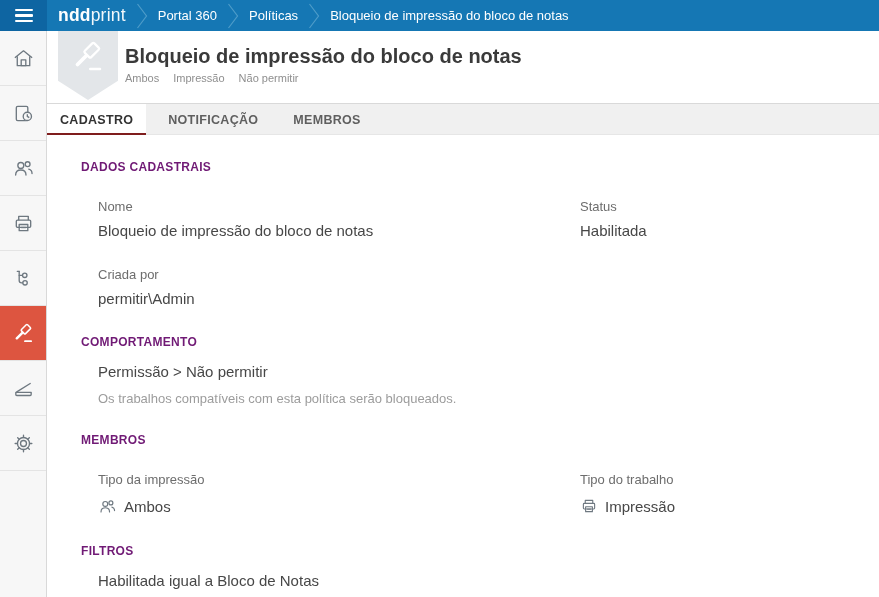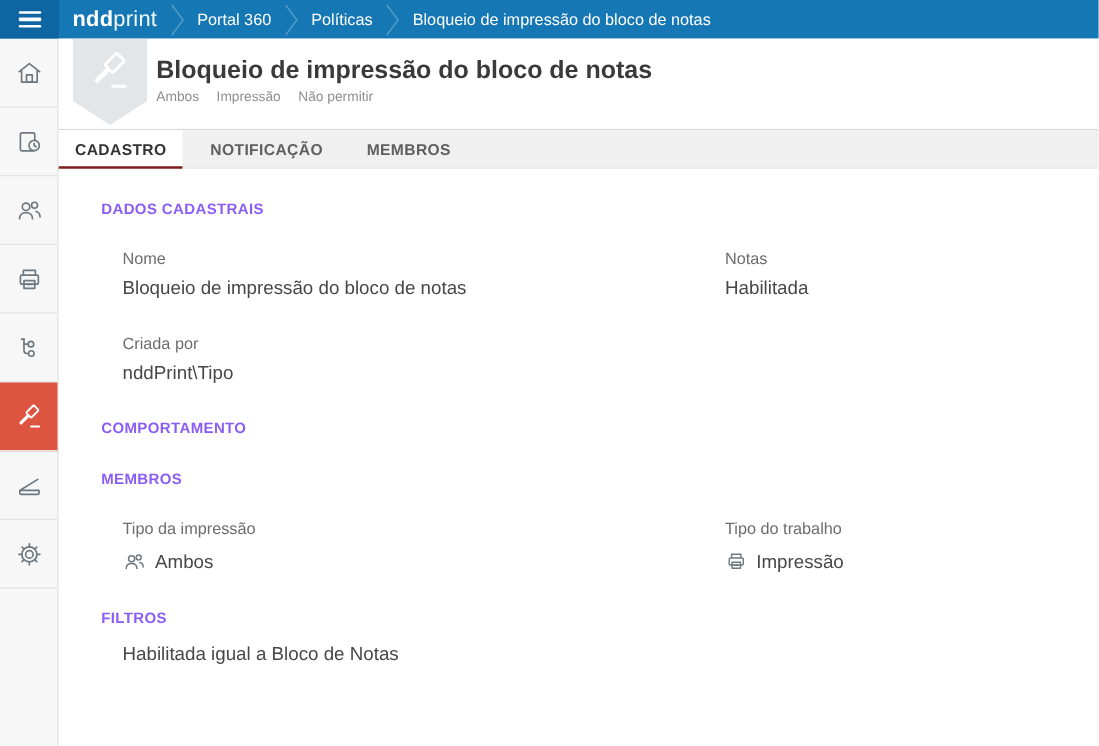--- a/index.html
+++ b/index.html
@@ -44,21 +44,21 @@
   
   .tabbar { height:32px; background:#f0f0f0; border-top:1px solid #d9d9d9;
     border-bottom:1px solid #e6e6e6; display:flex; flex:none; }
   .tab { height:32px; display:flex; align-items:center; padding:0 13px; margin-right:9px;
     font-size:12.5px; font-weight:600; color:#5f5f5f; letter-spacing:.3px; cursor:pointer; }
   .tab.active { background:#fff; color:#333; font-weight:700;
     border-bottom:3px solid #7f1d1d; padding-top:3px; }
 
   
   .content { flex:1; overflow:hidden; padding-top:25px; background:#fff; }
-  .sec { font-size:12px; font-weight:700; color:#8b5cf6; letter-spacing:.3px;
+  .sec { font-size:12px; font-weight:700; color:#701a75; letter-spacing:.3px;
     margin:27px 0 14px 34px; }
   .sec.first { margin-top:0; }
   .grid { display:grid; grid-template-columns:482px 1fr; padding-left:51px; margin-bottom:28px;margin-top:25px; }
   .single { padding-left:51px; }
   .label { font-size:13px; color:#6d6d6d; margin-bottom:8px; }
   .value { font-size:15px; color:#474747; }
   .value-icon { display:flex; align-items:center; gap:7px; color:#474747; }
   .value-icon svg { color:#6e7880; flex:none; }
   .desc { font-size:13px; color:#9c9c9c; margin-top:11px; }
   .mt { margin-top:10px; }
@@ -188,32 +188,36 @@
 
       <div class="content">
 
         <h2 class="sec first">DADOS CADASTRAIS</h2>
         <div class="grid">
           <div class="field">
             <div class="label">Nome</div>
             <div class="value">Bloqueio de impressão do bloco de notas</div>
           </div>
           <div class="field">
-            <div class="label">Notas</div>
+            <div class="label">Status</div>
             <div class="value">Habilitada</div>
           </div>
         </div>
         <div class="grid">
           <div class="field">
             <div class="label">Criada por</div>
-            <div class="value">nddPrint\Tipo</div>
+            <div class="value">permitir\Admin</div>
           </div>
         </div>
 
         <h2 class="sec">COMPORTAMENTO</h2>
+        <div class="single">
+          <div class="value">Permissão &gt; Não permitir</div>
+          <div class="desc">Os trabalhos compatíveis com esta política serão bloqueados.</div>
+        </div>
 
         <h2 class="sec">MEMBROS</h2>
         <div class="grid">
           <div class="field">
             <div class="label">Tipo da impressão</div>
             <div class="value value-icon mt">
               <svg width="19" height="19" viewBox="0 0 24 24" fill="none" stroke="currentColor" stroke-width="1.5" stroke-linecap="round">
                 <circle cx="9.2" cy="8.8" r="3.1"></circle>
                   <path d="M3.8 18.8 c0-3.4 2.4-5.2 5.4-5.2 s5.4 1.8 5.4 5.2"></path>
                   <circle cx="16.3" cy="7.5" r="2.5"></circle>

